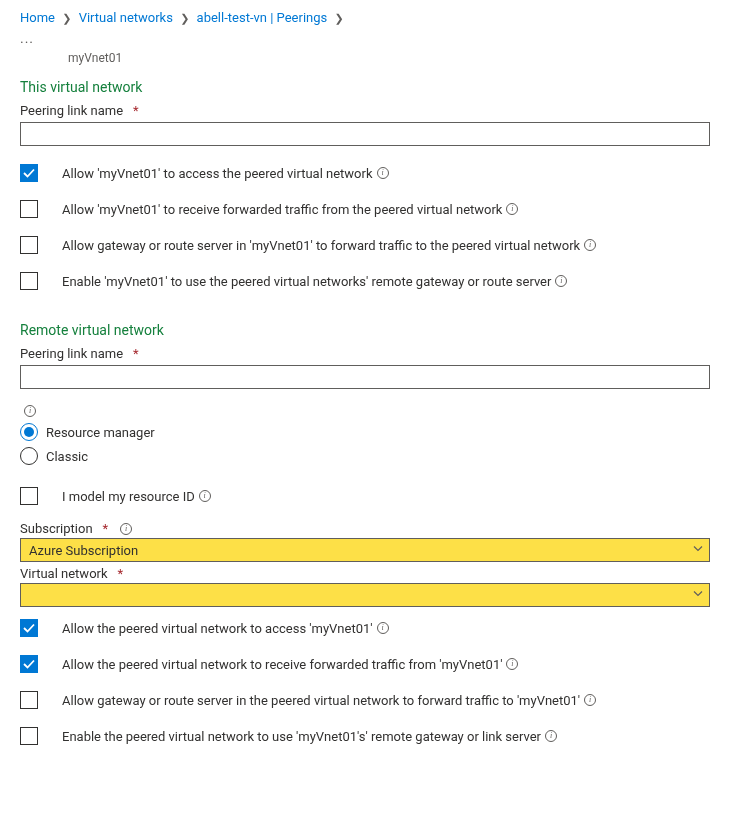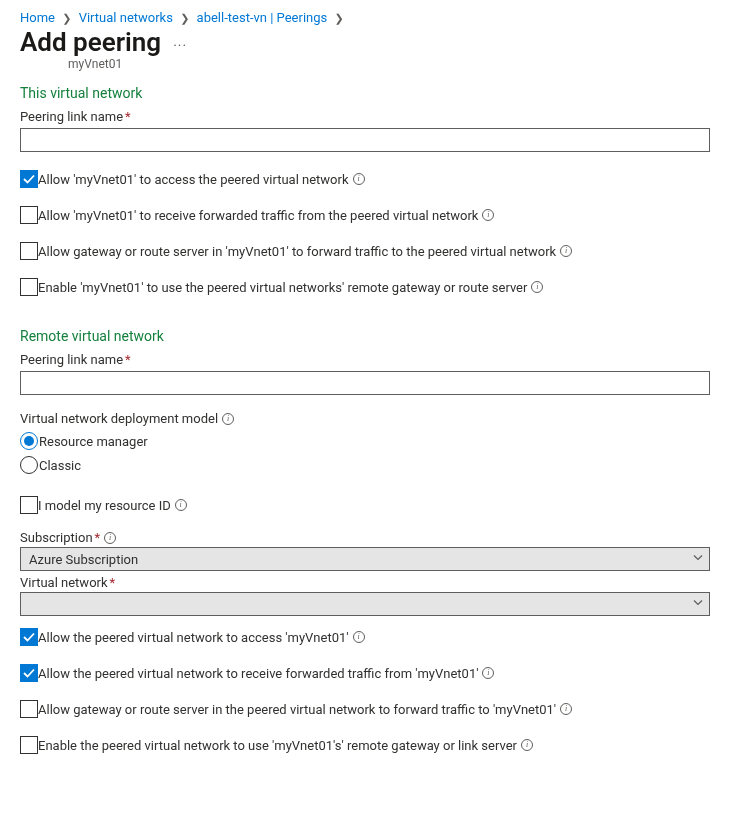--- a/index.html
+++ b/index.html
@@ -59,21 +59,21 @@
       margin-top: 14px;
       margin-bottom: 4px;
     }
     .field-label {
       font-size: 13px;
       color: #323130;
       margin-top: 8px;
       margin-bottom: 2px;
       display: flex;
       align-items: center;
-      gap: 0;
+      gap: 8px;
     }
     .required {
       color: #a4262c;
       margin-left: 2px;
     }
     .info-icon {
       display: inline-flex;
       align-items: center;
       justify-content: center;
       width: 12px;
@@ -95,21 +95,21 @@
       padding: 2px 8px;
       font-size: 13px;
       font-family: inherit;
       outline: none;
       margin-top: 2px;
     }
     .checkbox-row {
       display: flex;
       align-items: center;
       margin-top: 16px;
-      gap: 0;
+      gap: 24px;
     }
     .checkbox-row.tight {
       margin-top: 18px;
     }
     .checkbox {
       width: 18px;
       height: 18px;
       border: 1px solid #323130;
       display: inline-flex;
       align-items: center;
@@ -133,21 +133,21 @@
     .checkbox-label {
       font-size: 13px;
       color: #323130;
       display: flex;
       align-items: center;
     }
     .radio-row {
       display: flex;
       align-items: center;
       margin-top: 6px;
-      gap: 1px;
+      gap: 8px;
     }
     .radio {
       width: 18px;
       height: 18px;
       border: 1px solid #323130;
       border-radius: 50%;
       display: inline-flex;
       align-items: center;
       justify-content: center;
       flex-shrink: 0;
@@ -172,21 +172,21 @@
       position: relative;
       width: 690px;
       margin-top: 2px;
     }
     .select {
       width: 100%;
       height: 24px;
       border: 1px solid #605e5c;
       padding: 2px 26px 2px 8px;
       font-size: 13px;
-      background: #e5e5e5;
+      background: #fde047;
       cursor: pointer;
       display: flex;
       align-items: center;
     }
     .select-chevron {
       position: absolute;
       right: 6px;
       top: 50%;
       transform: translateY(-50%);
       pointer-events: none;
@@ -205,21 +205,20 @@
   <a href="#">Home</a>
   <span class="sep">❯</span>
   <a href="#">Virtual networks</a>
   <span class="sep">❯</span>
   <a href="#">abell-test-vn | Peerings</a>
   <span class="sep">❯</span>
 </div>
 
 
 <div class="page-title-row">
-  <h1 class="page-title">Add peering</h1>
   <span class="more-icon">···</span>
 </div>
 <div class="subtitle">myVnet01</div>
 
 
 <div class="section-heading">This virtual network</div>
 
 <div class="field-label">
   <span>Peering link name</span>
     <span class="required">*</span>
@@ -273,21 +272,20 @@
 
 <div class="section-heading">Remote virtual network</div>
 
 <div class="field-label">
   <span>Peering link name</span>
     <span class="required">*</span>
 </div>
 <input type="text" class="text-input" value="" style="">
 
 <div class="field-label" style="margin-top:16px">
-  <span>Virtual network deployment model</span>
   <span class="info-icon">i</span>
 </div>
 <div class="radio-row">
   <span class="radio selected"></span>
   <span class="radio-label">Resource manager</span>
 </div>
 <div class="radio-row">
   <span class="radio"></span>
   <span class="radio-label">Classic</span>
 </div>

